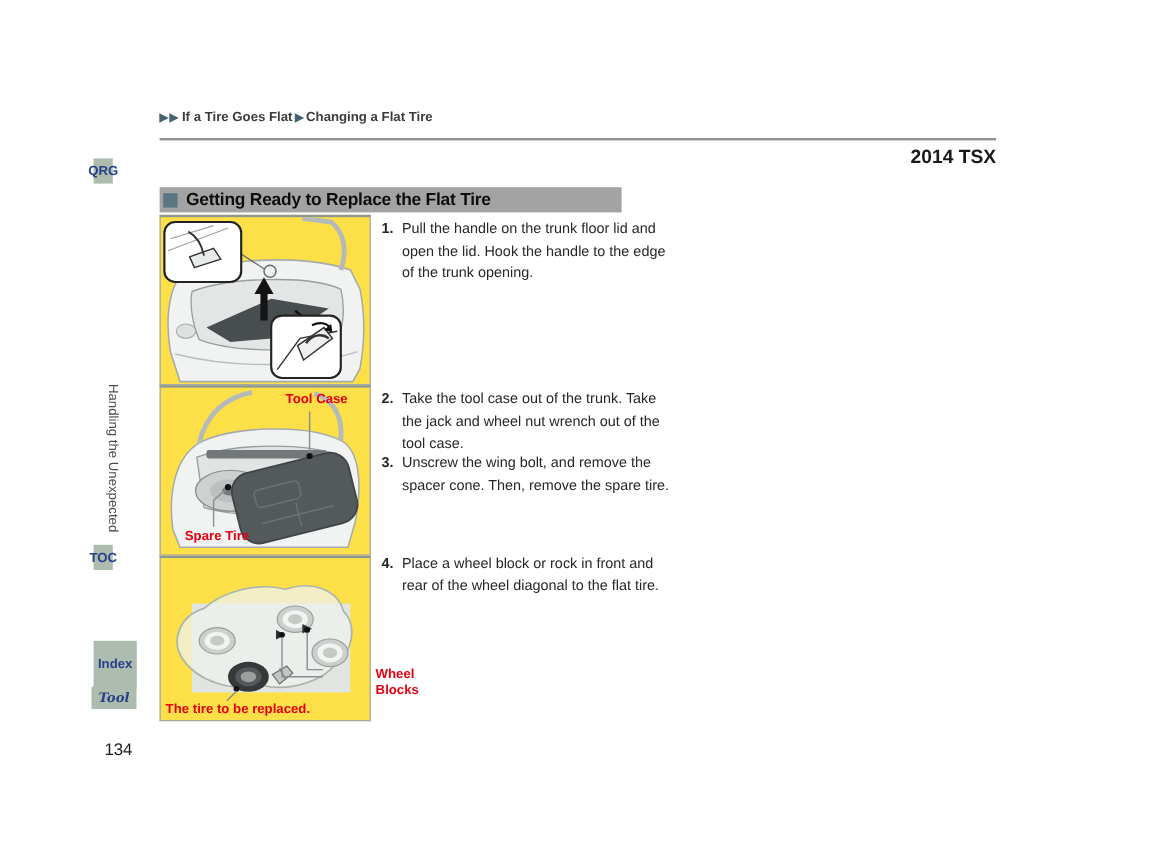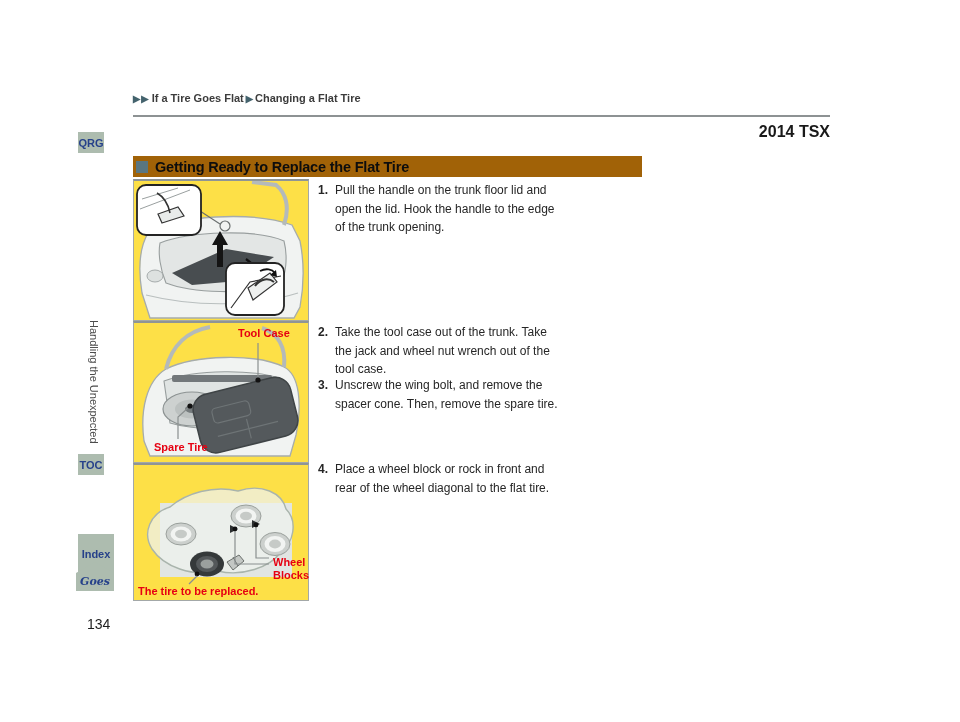--- a/index.html
+++ b/index.html
@@ -9,51 +9,51 @@
   
   .breadcrumb{position:absolute;left:133px;top:92px;font-size:11px;font-weight:bold;
               color:#3c3c3c;white-space:nowrap;}
   .breadcrumb .arrow{color:#44636d;font-size:9.5px;letter-spacing:1px;margin-right:2px;}
   .breadcrumb .sep{color:#44636d;font-size:9.5px;margin:0 2px;}
   .rule{position:absolute;left:133px;top:115px;width:697px;height:2px;background:#8d9293;}
   .model{position:absolute;left:640px;top:123px;width:190px;text-align:right;
          font-size:16px;font-weight:bold;color:#191919;}
 
   
-  .sbtn{position:absolute;left:78px;width:26px;height:21px;background:#adbcaf;
+  .sbtn{position:absolute;left:78px;width:16px;height:21px;background:#adbcaf;
         color:#26418a;font-size:11px;font-weight:bold;display:flex;align-items:center;
         justify-content:center;cursor:pointer;}
   .qrg{top:132px;}
   .toc{top:454px;}
   .index{top:534px;width:36px;height:40px;}
   .home{position:absolute;left:76px;top:562px;width:38px;height:29px;background:#adbcaf;
         clip-path:polygon(50% 0,100% 38%,100% 100%,0 100%,0 38%);
         display:flex;align-items:flex-end;justify-content:center;
         color:#26418a;font-family:"DejaVu Serif",serif;font-style:italic;font-weight:bold;
         font-size:11px;padding-bottom:3px;box-sizing:border-box;cursor:pointer;}
   .chapter-tab{position:absolute;left:88px;top:320px;height:140px;
                writing-mode:vertical-rl;font-size:11px;color:#4c4c4c;white-space:nowrap;}
 
   
-  .section-bar{position:absolute;left:133px;top:156px;width:509px;height:21px;
-               background:#a16207;display:flex;align-items:center;}
+  .section-bar{position:absolute;left:133px;top:156px;width:385px;height:21px;
+               background:#a3a3a3;display:flex;align-items:center;}
   .section-square{width:12px;height:12px;background:#5a7680;margin:0 7px 0 3px;flex:none;}
   .section-title{font-size:14.5px;font-weight:bold;color:#0d0d0d;letter-spacing:-0.2px;
                  white-space:nowrap;}
 
   
   .fig{position:absolute;left:133px;width:174px;background:#fde047;
        border:1px solid #a3a8a8;border-top:2px solid #8f9595;box-sizing:content-box;}
   .fig svg{position:absolute;left:0;top:0;}
   .fig1{top:179px;height:139px;}
   .fig2{top:321px;height:139px;}
   .fig3{top:463px;height:135px;}
   .fig-label{position:absolute;color:#e60012;font-size:11px;font-weight:bold;
              line-height:1.15;white-space:nowrap;}
-  .fig-label.wrap{white-space:normal;}
+  .fig-label.wrap{white-space:normal;margin-left:40px;}
 
   
   .step{position:absolute;left:318px;width:245px;display:flex;font-size:12px;
         line-height:1.55;color:#262626;}
   .step-num{font-weight:bold;width:17px;flex:none;}
   .step1{top:181px;}.step2{top:323px;}.step3{top:376px;}.step4{top:460px;}
 
   
   .page-num{position:absolute;left:87px;top:616px;font-size:14px;color:#1c1c1c;}
   .watermark{position:absolute;left:676px;top:686px;font-size:24px;color:#9d9d9d;
@@ -68,21 +68,21 @@
     <span class="arrow">▶▶</span><span>If a Tire Goes Flat</span><span class="sep">▶</span><span>Changing a Flat Tire</span>
   </div>
   <div class="rule"></div>
   <div class="model">2014 TSX</div>
 
   <div class="sbtn qrg">QRG</div>
   <div class="chapter-tab">Handling the Unexpected</div>
   <div class="sbtn toc">TOC</div>
   <div class="sbtn index">Index</div>
   <div class="home">
-    <span>Goes</span>
+    <span>Tool</span>
   </div>
 
   <div class="section-bar">
     <div class="section-square"></div>
     <div class="section-title">Getting Ready to Replace the Flat Tire</div>
   </div>
 
   <div class="fig fig1">
     <svg width="174" height="139" viewBox="0 0 174 139">
       <path d="M14 52 C40 34 120 30 158 44 L166 60 C170 80 170 104 166 126 L160 137 L16 137 L8 112 C4 88 6 66 14 52 Z" fill="#f1f3f2" stroke="#a6acac" stroke-width="1.3"></path>

